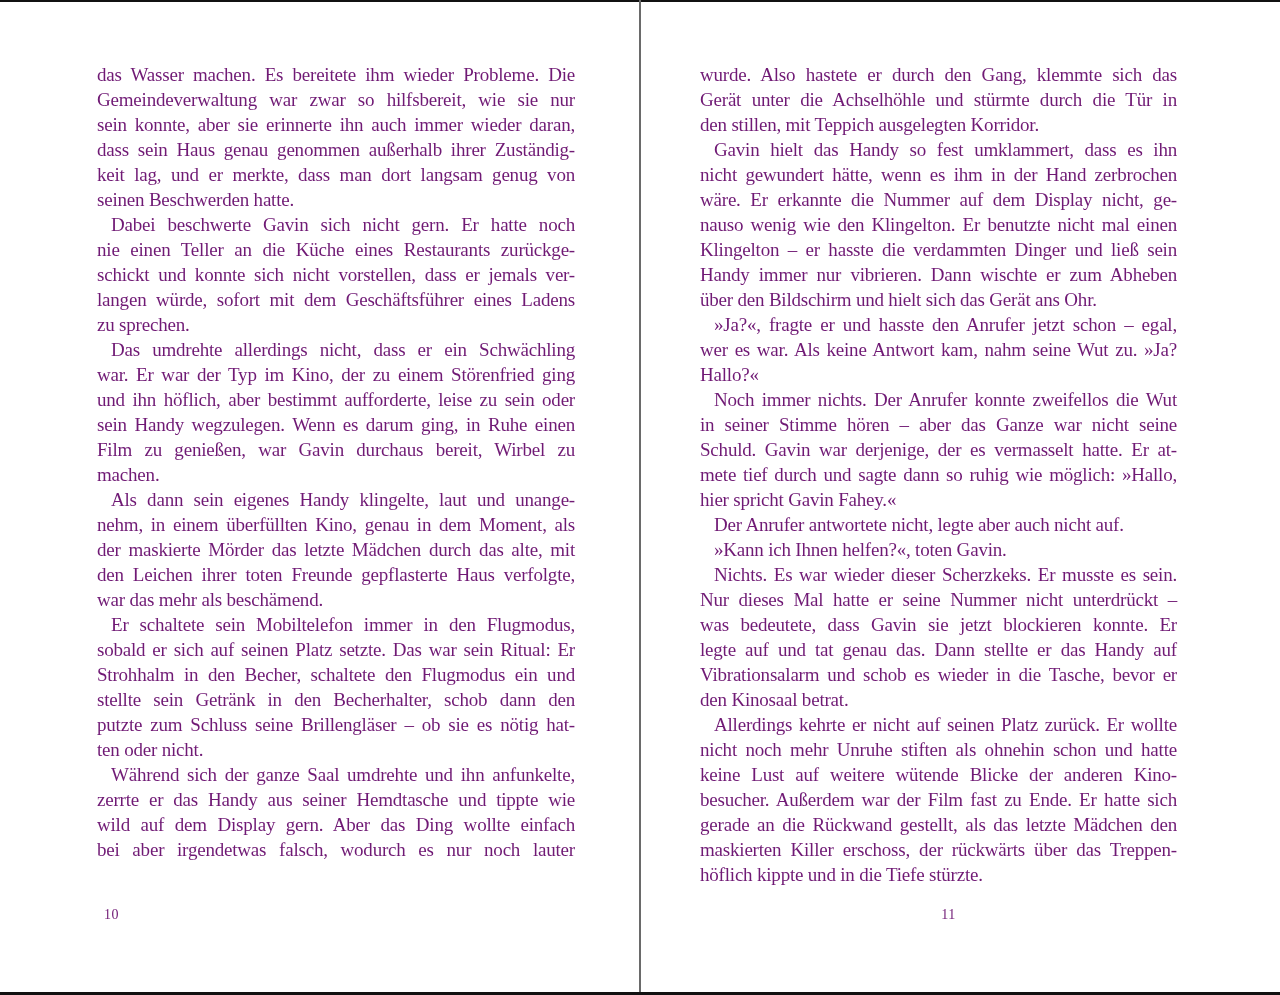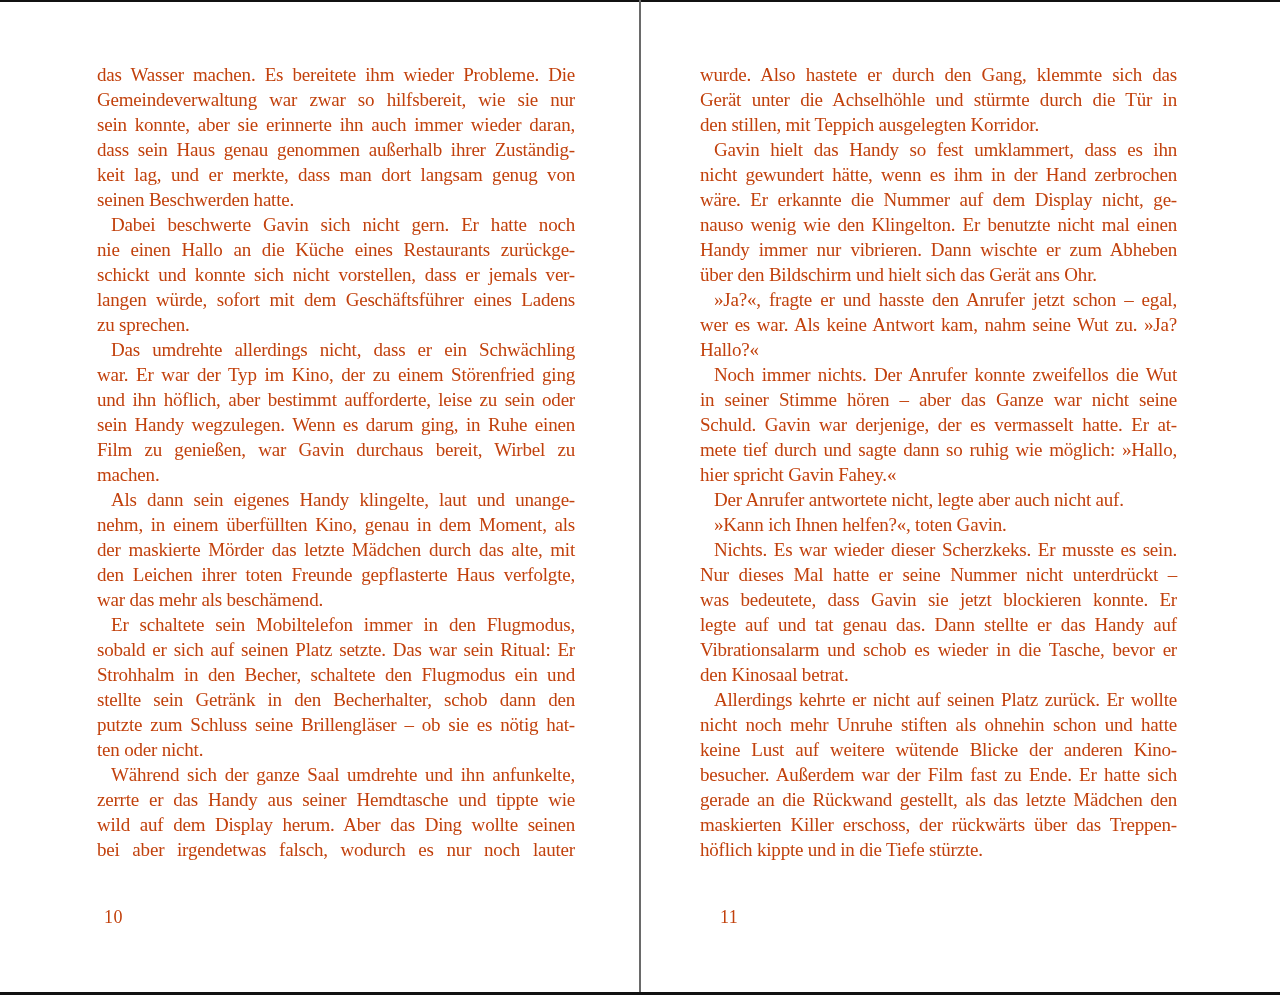--- a/index.html
+++ b/index.html
@@ -2,44 +2,44 @@
 <html><head>
 <meta charset="utf-8">
 <style>
   html, body { margin: 0; padding: 0; background: #ffffff; }
   .spread {
     position: relative;
     width: 1280px;
     height: 995px;
     background: #ffffff;
     font-family: "Liberation Serif", serif;
-    color: #c2410c;
+    color: #701a75;
     overflow: hidden;
   }
   .rule { position: absolute; left: 0; right: 0; background: #111111; }
   .rule.top { top: 0; height: 2px; }
   .rule.bottom { bottom: 0; height: 3px; }
   .divider { position: absolute; top: 0; left: 639px; width: 2px; height: 995px; background: #6a6a6a; }
   .text {
     position: absolute;
     top: 62px;
     font-size: 19px;
     line-height: 25px;
     letter-spacing: -0.2px;
   }
   .page-left  .text { left: 97px;  width: 478px; }
   .page-right .text { left: 700px; width: 477px; }
   .para { margin: 0; }
   .line { text-align: justify; text-align-last: justify; }
   .line.lastline { text-align-last: left; }
   .para.indent .line:first-child { text-indent: 14px; }
   .it { }
-  .pagenum { position: absolute; top: 907px; font-size: 18px; letter-spacing: 0.5px; }
+  .pagenum { position: absolute; top: 907px; font-size: 14px; letter-spacing: 0.5px; }
   .page-left  .pagenum { left: 104px; }
-  .page-right .pagenum { left: 720px; width: 457px; text-align: left; }
+  .page-right .pagenum { left: 720px; width: 457px; text-align: center; }
 </style>
 </head>
 <body>
 
 <div class="spread">
   <div class="rule top"></div>
   <div class="divider"></div>
   <div class="rule bottom"></div>
 
   <div class="page-left">
@@ -47,21 +47,21 @@
         <div class="para">
           <div class="line">das Wasser machen. Es bereitete ihm wieder Probleme. Die</div>
           <div class="line">Gemeindeverwaltung war zwar so hilfsbereit, wie sie nur</div>
           <div class="line">sein konnte, aber sie erinnerte ihn auch immer wieder daran,</div>
           <div class="line">dass sein Haus genau genommen außerhalb ihrer Zuständig-</div>
           <div class="line">keit lag, und er merkte, dass man dort langsam genug von</div>
           <div class="line lastline">seinen Beschwerden hatte.</div>
         </div>
         <div class="para indent">
           <div class="line">Dabei beschwerte Gavin sich nicht gern. Er hatte noch</div>
-          <div class="line">nie einen Hallo an die Küche eines Restaurants zurückge-</div>
+          <div class="line">nie einen Teller an die Küche eines Restaurants zurückge-</div>
           <div class="line">schickt und konnte sich nicht vorstellen, dass er jemals ver-</div>
           <div class="line">langen würde, sofort mit dem Geschäftsführer eines Ladens</div>
           <div class="line lastline">zu sprechen.</div>
         </div>
         <div class="para indent">
           <div class="line">Das umdrehte allerdings nicht, dass er ein Schwächling</div>
           <div class="line">war. Er war der Typ im Kino, der zu einem Störenfried ging</div>
           <div class="line">und ihn höflich, aber bestimmt aufforderte, leise zu sein oder</div>
           <div class="line">sein Handy wegzulegen. Wenn es darum ging, in Ruhe einen</div>
           <div class="line">Film zu genießen, war Gavin durchaus bereit, Wirbel zu</div>
@@ -78,39 +78,40 @@
           <div class="line">Er schaltete sein Mobiltelefon immer in den Flugmodus,</div>
           <div class="line">sobald er sich auf seinen Platz setzte. Das war sein Ritual: Er</div>
           <div class="line">Strohhalm in den Becher, schaltete den Flugmodus ein und</div>
           <div class="line">stellte sein Getränk in den Becherhalter, schob dann den</div>
           <div class="line">putzte zum Schluss seine Brillengläser – ob sie es nötig hat-</div>
           <div class="line lastline">ten oder nicht.</div>
         </div>
         <div class="para indent">
           <div class="line">Während sich der ganze Saal umdrehte und ihn anfunkelte,</div>
           <div class="line">zerrte er das Handy aus seiner Hemdtasche und tippte wie</div>
-          <div class="line">wild auf dem Display herum. Aber das Ding wollte seinen</div>
+          <div class="line">wild auf dem Display gern. Aber das Ding wollte einfach</div>
           <div class="line">bei aber irgendetwas falsch, wodurch es nur noch lauter</div>
         </div>
       </div>
     <div class="pagenum">10</div>
   </div>
 
   <div class="page-right">
     <div class="text">
         <div class="para">
           <div class="line">wurde. Also hastete er durch den Gang, klemmte sich das</div>
           <div class="line">Gerät unter die Achselhöhle und stürmte durch die Tür in</div>
           <div class="line lastline">den stillen, mit Teppich ausgelegten Korridor.</div>
         </div>
         <div class="para indent">
           <div class="line">Gavin hielt das Handy so fest umklammert, dass es ihn</div>
           <div class="line">nicht gewundert hätte, wenn es ihm in der Hand zerbrochen</div>
           <div class="line">wäre. Er erkannte die Nummer auf dem Display nicht, ge-</div>
           <div class="line">nauso wenig wie den Klingelton. Er benutzte nicht mal einen</div>
+          <div class="line">Klingelton – er hasste die verdammten Dinger und ließ sein</div>
           <div class="line">Handy immer nur vibrieren. Dann wischte er zum Abheben</div>
           <div class="line lastline">über den Bildschirm und hielt sich das Gerät ans Ohr.</div>
         </div>
         <div class="para indent">
           <div class="line">»Ja?«, fragte er und hasste den Anrufer jetzt schon – egal,</div>
           <div class="line">wer es war. Als keine Antwort kam, nahm seine Wut zu. »Ja?</div>
           <div class="line lastline">Hallo?«</div>
         </div>
         <div class="para indent">
           <div class="line">Noch immer nichts. Der Anrufer konnte zweifellos die Wut</div>

